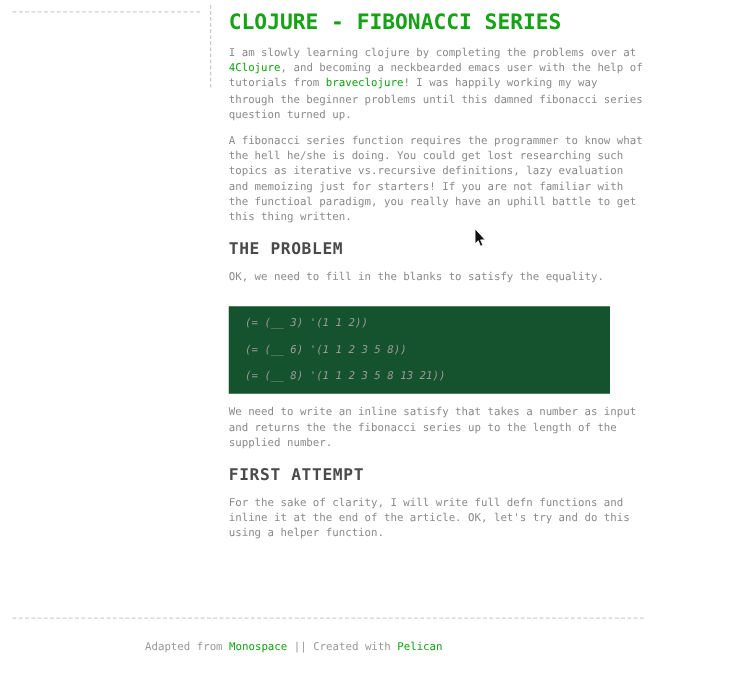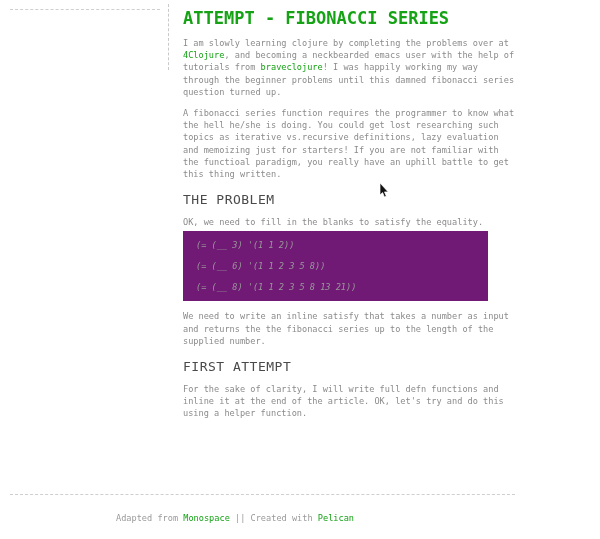--- a/index.html
+++ b/index.html
@@ -52,30 +52,30 @@
     margin-top: 14px;
     font-size: 8.6px; color: #9a9a9a;
   }
   .content p {
     margin: 9px 0 0 0;
     font-size: 8.6px; line-height: 12.2px;
     color: #8b8b8b;
   }
   .content h3 {
     margin: 12px 0 0 0;
-    font-size: 13px; font-weight: normal;
+    font-size: 13px; font-weight: bold;
     color: #4a4a4a;
     letter-spacing: 0.5px;
   }
   .green-link {
     color: #15a315; text-decoration: none;
   }
   .code-block {
-    margin-top: 3px;
-    background: #701a75;
+    margin-top: 17px;
+    background: #14532d;
     padding: 4px 8px 3px 13px;
     width: 305px;
   }
   .code-line {
     font-size: 8.6px; line-height: 21px;
     font-style: italic;
     color: #999999;
     white-space: pre;
   }
   .tags-row {
@@ -103,21 +103,21 @@
 </head>
 <body>
 
 <div class="sidebar">
   <hr class="sidebar-divider">
 </div>
 
 <div class="vertical-separator"></div>
 
 <div class="content">
-  <h2 class="article-title">ATTEMPT - FIBONACCI SERIES</h2>
+  <h2 class="article-title">CLOJURE - FIBONACCI SERIES</h2>
   <div>
       <p>I am slowly learning clojure by completing the problems over at <a href="#" class="green-link">4Clojure</a>, and becoming a neckbearded emacs user with the help of tutorials from <a href="#" class="green-link">braveclojure</a>! I was happily working my way through the beginner problems until this damned fibonacci series question turned up.</p>
       <p>A fibonacci series function requires the programmer to know what the hell he/she is doing. You could get lost researching such topics as iterative vs.recursive definitions, lazy evaluation and memoizing just for starters! If you are not familiar with the functioal paradigm, you really have an uphill battle to get this thing written.</p>
       <h3>THE PROBLEM</h3>
       <p>OK, we need to fill in the blanks to satisfy the equality.</p>
       <div class="code-block">
         <div class="code-line">(= (__ 3) '(1 1 2))</div>
         <div class="code-line">(= (__ 6) '(1 1 2 3 5 8))</div>
         <div class="code-line">(= (__ 8) '(1 1 2 3 5 8 13 21))</div>
       </div>

